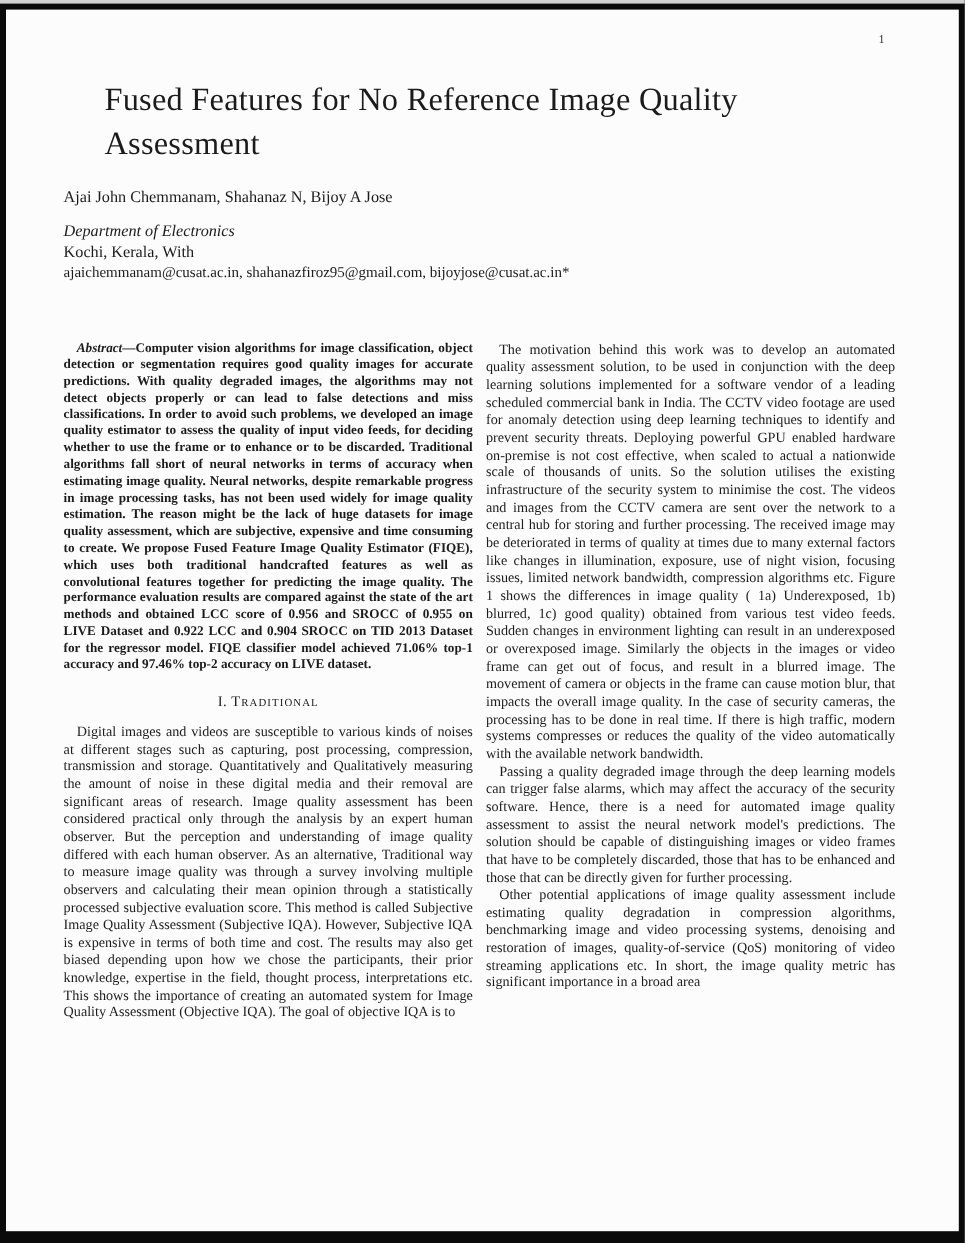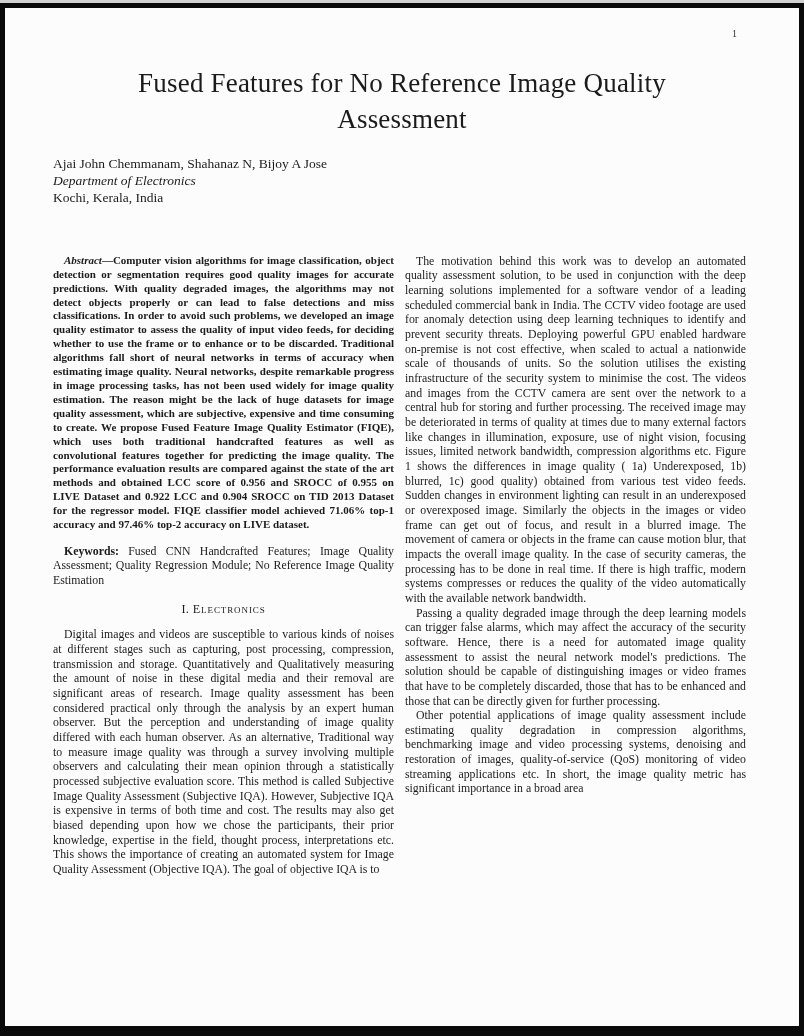--- a/index.html
+++ b/index.html
@@ -24,33 +24,32 @@
   }
   .page-number {
     position: absolute;
     top: 20px; right: 62px;
     font-size: 10px;
     color: #333;
   }
   .paper-title {
     margin: 0 auto;
     max-width: 630px;
-    text-align: center;
     font-size: 27px;
     font-weight: normal;
     line-height: 1.33;
     letter-spacing: 0.2px;
   }
   .authors-block {
     margin-top: 17px;
     text-align: left;
     font-size: 13.5px;
     line-height: 17px;
   }
-  .authors-block .italic { font-style: italic; }
+  .authors-block .italic { font-style: italic; margin-top: 12px; }
   .authors-block .emails { font-size: 12.5px; margin-top: 1px; }
   .columns {
     margin-top: 48px;
     display: flex;
     gap: 11px;
   }
   .col { width: 341px; }
   .abstract-par {
     font-size: 11px;
     font-weight: bold;
@@ -89,31 +88,31 @@
 
 <div class="paper-page">
 
   <div class="page-number">1</div>
 
   <h1 class="paper-title">Fused Features for No Reference Image Quality Assessment</h1>
 
   <div class="authors-block">
     <div>Ajai John Chemmanam, Shahanaz N, Bijoy A Jose</div>
     <div class="italic">Department of Electronics</div>
-    <div>Kochi, Kerala, India</div>
+    <div>Kochi, Kerala, With</div>
+    <div class="emails">ajaichemmanam@cusat.ac.in, shahanazfiroz95@gmail.com, bijoyjose@cusat.ac.in*</div>
   </div>
 
   <div class="columns">
 
     <div class="col">
       <p class="abstract-par"><span class="abstract-label">Abstract</span><span>—</span><span>Computer vision algorithms for image classification, object detection or segmentation requires good quality images for accurate predictions. With quality degraded images, the algorithms may not detect objects properly or can lead to false detections and miss classifications. In order to avoid such problems, we developed an image quality estimator to assess the quality of input video feeds, for deciding whether to use the frame or to enhance or to be discarded. Traditional algorithms fall short of neural networks in terms of accuracy when estimating image quality. Neural networks, despite remarkable progress in image processing tasks, has not been used widely for image quality estimation. The reason might be the lack of huge datasets for image quality assessment, which are subjective, expensive and time consuming to create. We propose Fused Feature Image Quality Estimator (FIQE), which uses both traditional handcrafted features as well as convolutional features together for predicting the image quality. The performance evaluation results are compared against the state of the art methods and obtained LCC score of 0.956 and SROCC of 0.955 on LIVE Dataset and 0.922 LCC and 0.904 SROCC on TID 2013 Dataset for the regressor model. FIQE classifier model achieved 71.06% top-1 accuracy and 97.46% top-2 accuracy on LIVE dataset.</span></p>
 
-      <p class="keywords-par"><span class="keywords-label">Keywords:</span><span> Fused CNN Handcrafted Features; Image Quality Assessment; Quality Regression Module; No Reference Image Quality Estimation</span></p>
 
-      <div class="section-heading"><span>I.</span>&nbsp;<span class="smallcaps">Electronics</span></div>
+      <div class="section-heading"><span>I.</span>&nbsp;<span class="smallcaps">Traditional</span></div>
 
       <p class="body-par">Digital images and videos are susceptible to various kinds of noises at different stages such as capturing, post processing, compression, transmission and storage. Quantitatively and Qualitatively measuring the amount of noise in these digital media and their removal are significant areas of research. Image quality assessment has been considered practical only through the analysis by an expert human observer. But the perception and understanding of image quality differed with each human observer. As an alternative, Traditional way to measure image quality was through a survey involving multiple observers and calculating their mean opinion through a statistically processed subjective evaluation score. This method is called Subjective Image Quality Assessment (Subjective IQA). However, Subjective IQA is expensive in terms of both time and cost. The results may also get biased depending upon how we chose the participants, their prior knowledge, expertise in the field, thought process, interpretations etc. This shows the importance of creating an automated system for Image Quality Assessment (Objective IQA). The goal of objective IQA is to</p>
     </div>
 
     <div class="col">
       <p class="body-par">The motivation behind this work was to develop an automated quality assessment solution, to be used in conjunction with the deep learning solutions implemented for a software vendor of a leading scheduled commercial bank in India. The CCTV video footage are used for anomaly detection using deep learning techniques to identify and prevent security threats. Deploying powerful GPU enabled hardware on-premise is not cost effective, when scaled to actual a nationwide scale of thousands of units. So the solution utilises the existing infrastructure of the security system to minimise the cost. The videos and images from the CCTV camera are sent over the network to a central hub for storing and further processing. The received image may be deteriorated in terms of quality at times due to many external factors like changes in illumination, exposure, use of night vision, focusing issues, limited network bandwidth, compression algorithms etc. Figure 1 shows the differences in image quality ( 1a) Underexposed, 1b) blurred, 1c) good quality) obtained from various test video feeds. Sudden changes in environment lighting can result in an underexposed or overexposed image. Similarly the objects in the images or video frame can get out of focus, and result in a blurred image. The movement of camera or objects in the frame can cause motion blur, that impacts the overall image quality. In the case of security cameras, the processing has to be done in real time. If there is high traffic, modern systems compresses or reduces the quality of the video automatically with the available network bandwidth.</p>
       <p class="body-par">Passing a quality degraded image through the deep learning models can trigger false alarms, which may affect the accuracy of the security software. Hence, there is a need for automated image quality assessment to assist the neural network model's predictions. The solution should be capable of distinguishing images or video frames that have to be completely discarded, those that has to be enhanced and those that can be directly given for further processing.</p>
       <p class="body-par">Other potential applications of image quality assessment include estimating quality degradation in compression algorithms, benchmarking image and video processing systems, denoising and restoration of images, quality-of-service (QoS) monitoring of video streaming applications etc. In short, the image quality metric has significant importance in a broad area</p>
     </div>
 

